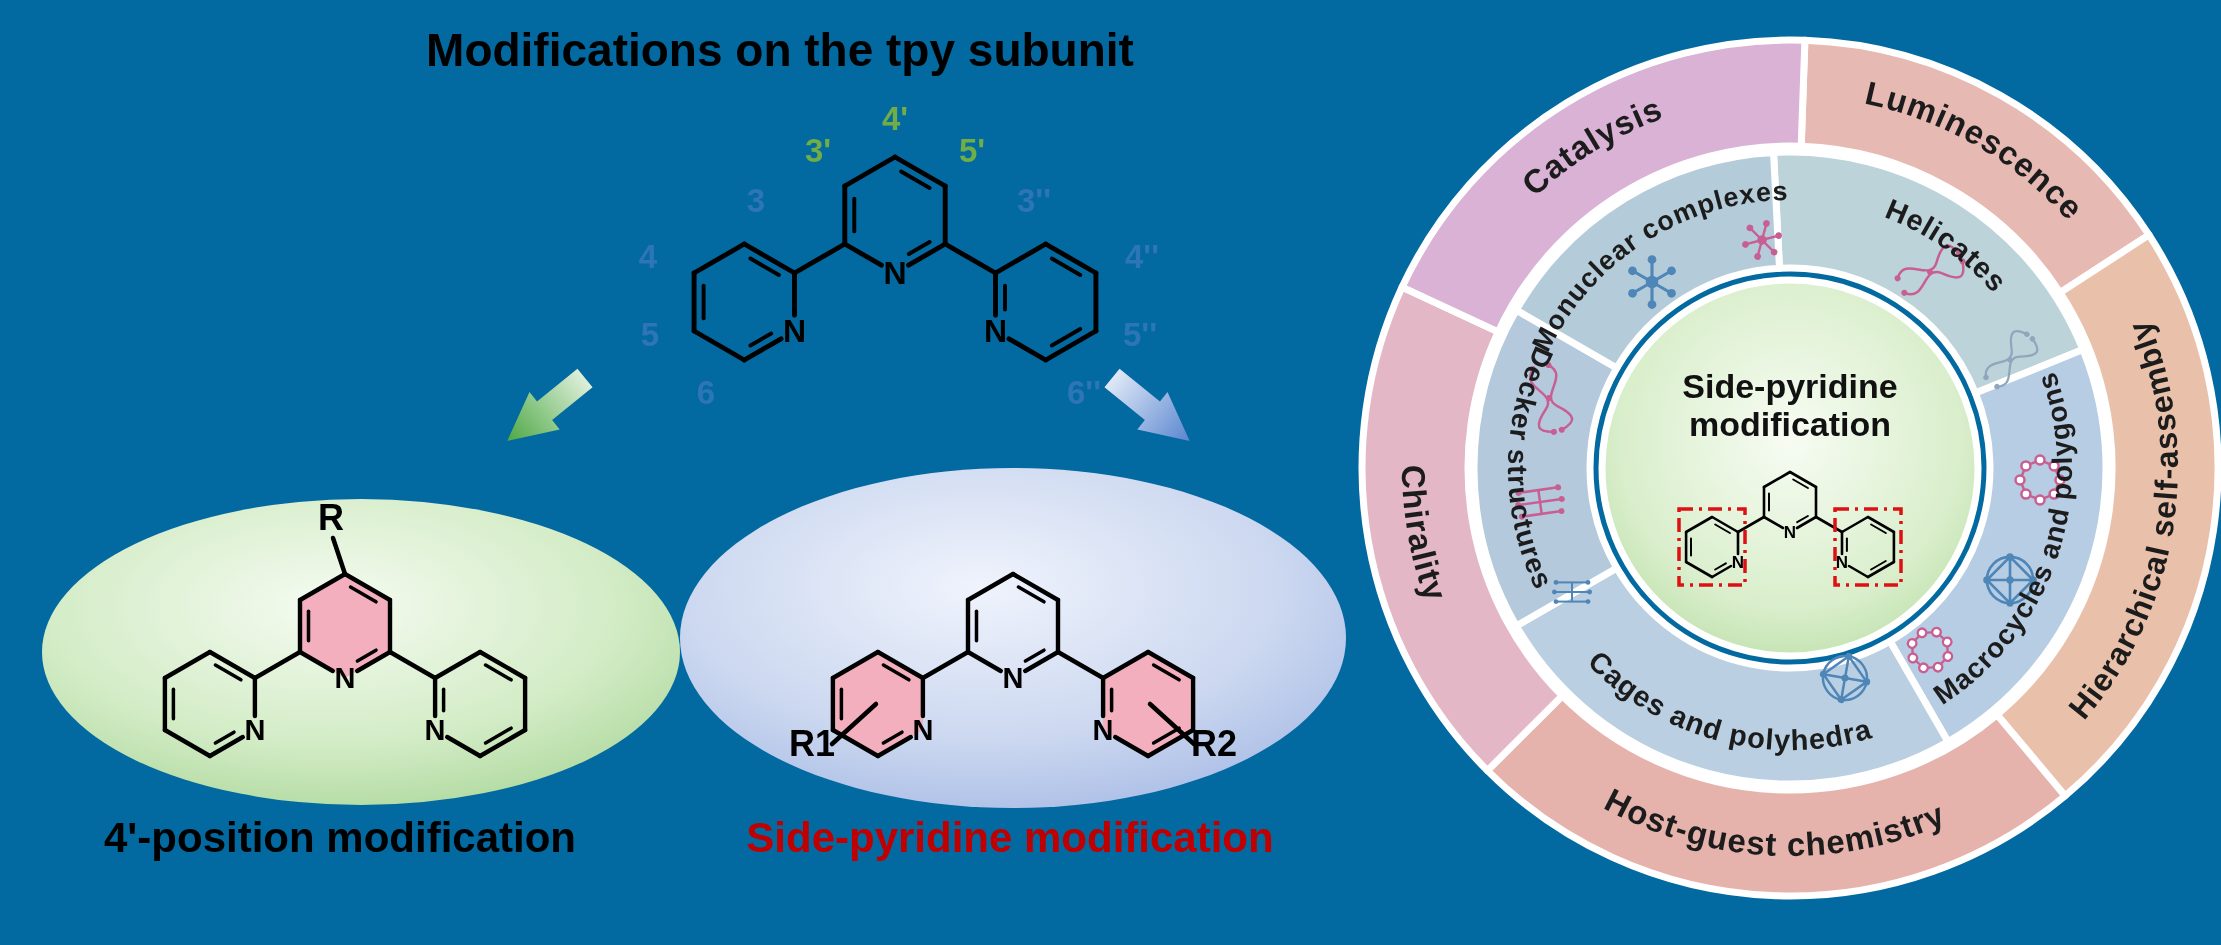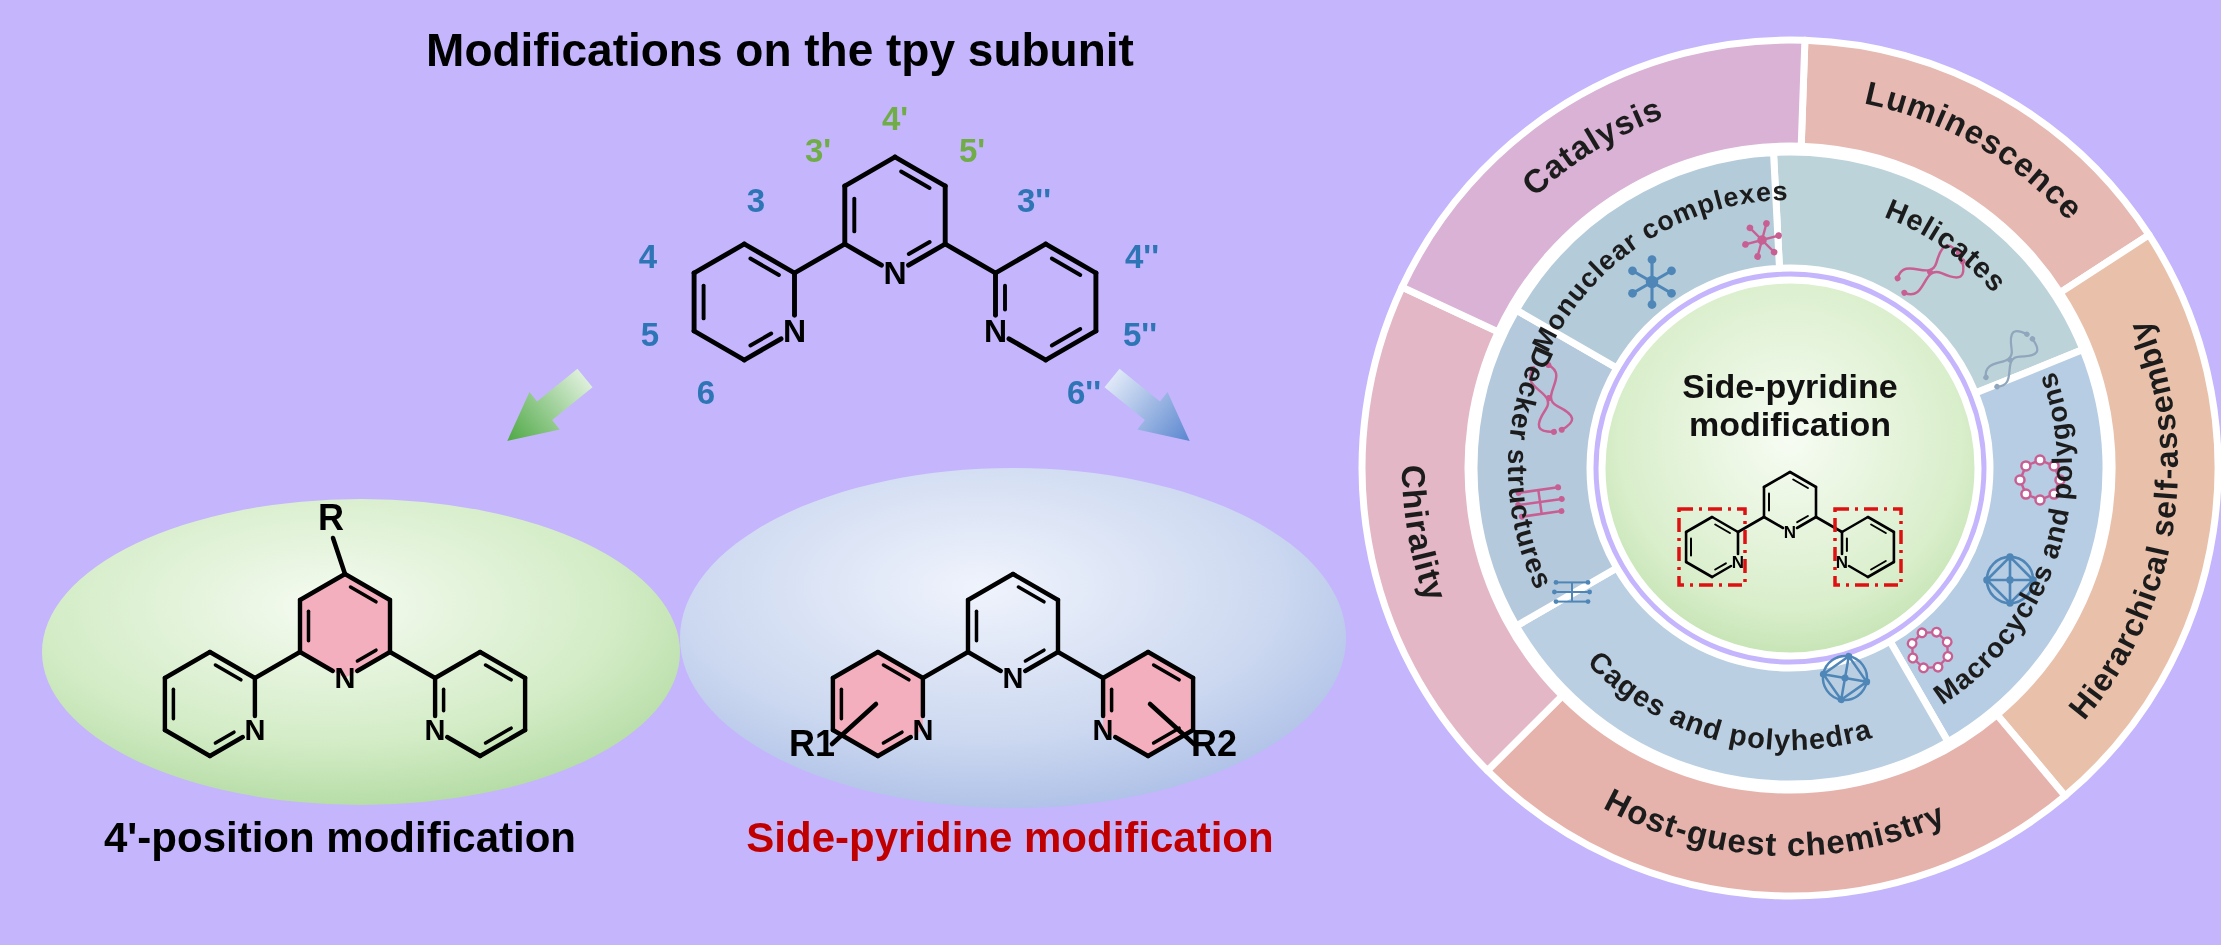--- a/index.html
+++ b/index.html
@@ -1,16 +1,16 @@
 <!DOCTYPE html>
 <html><head>
 <meta charset="utf-8">
 <style>
   html,body{margin:0;padding:0;background:#ffffff;}
-  .canvas{position:relative;width:2221px;height:945px;background:#c4b5fd;overflow:hidden;}
+  .canvas{position:relative;width:2221px;height:945px;background:#0369a1;overflow:hidden;}
   svg{display:block;}
   svg text{font-family:"Liberation Sans",sans-serif;}
   .title{font-size:46px;font-weight:bold;fill:#000;text-anchor:middle;}
   .pos{font-size:33px;font-weight:bold;text-anchor:middle;}
   .caption{font-size:42px;font-weight:bold;text-anchor:middle;}
   .rlabel{font-size:36px;font-weight:bold;text-anchor:middle;fill:#000;}
   .wheel-center-text{font-size:34px;font-weight:bold;text-anchor:middle;fill:#111;}
   .arc-label{font-weight:bold;fill:#1c1c1c;letter-spacing:1px;}
 </style>
 </head>

